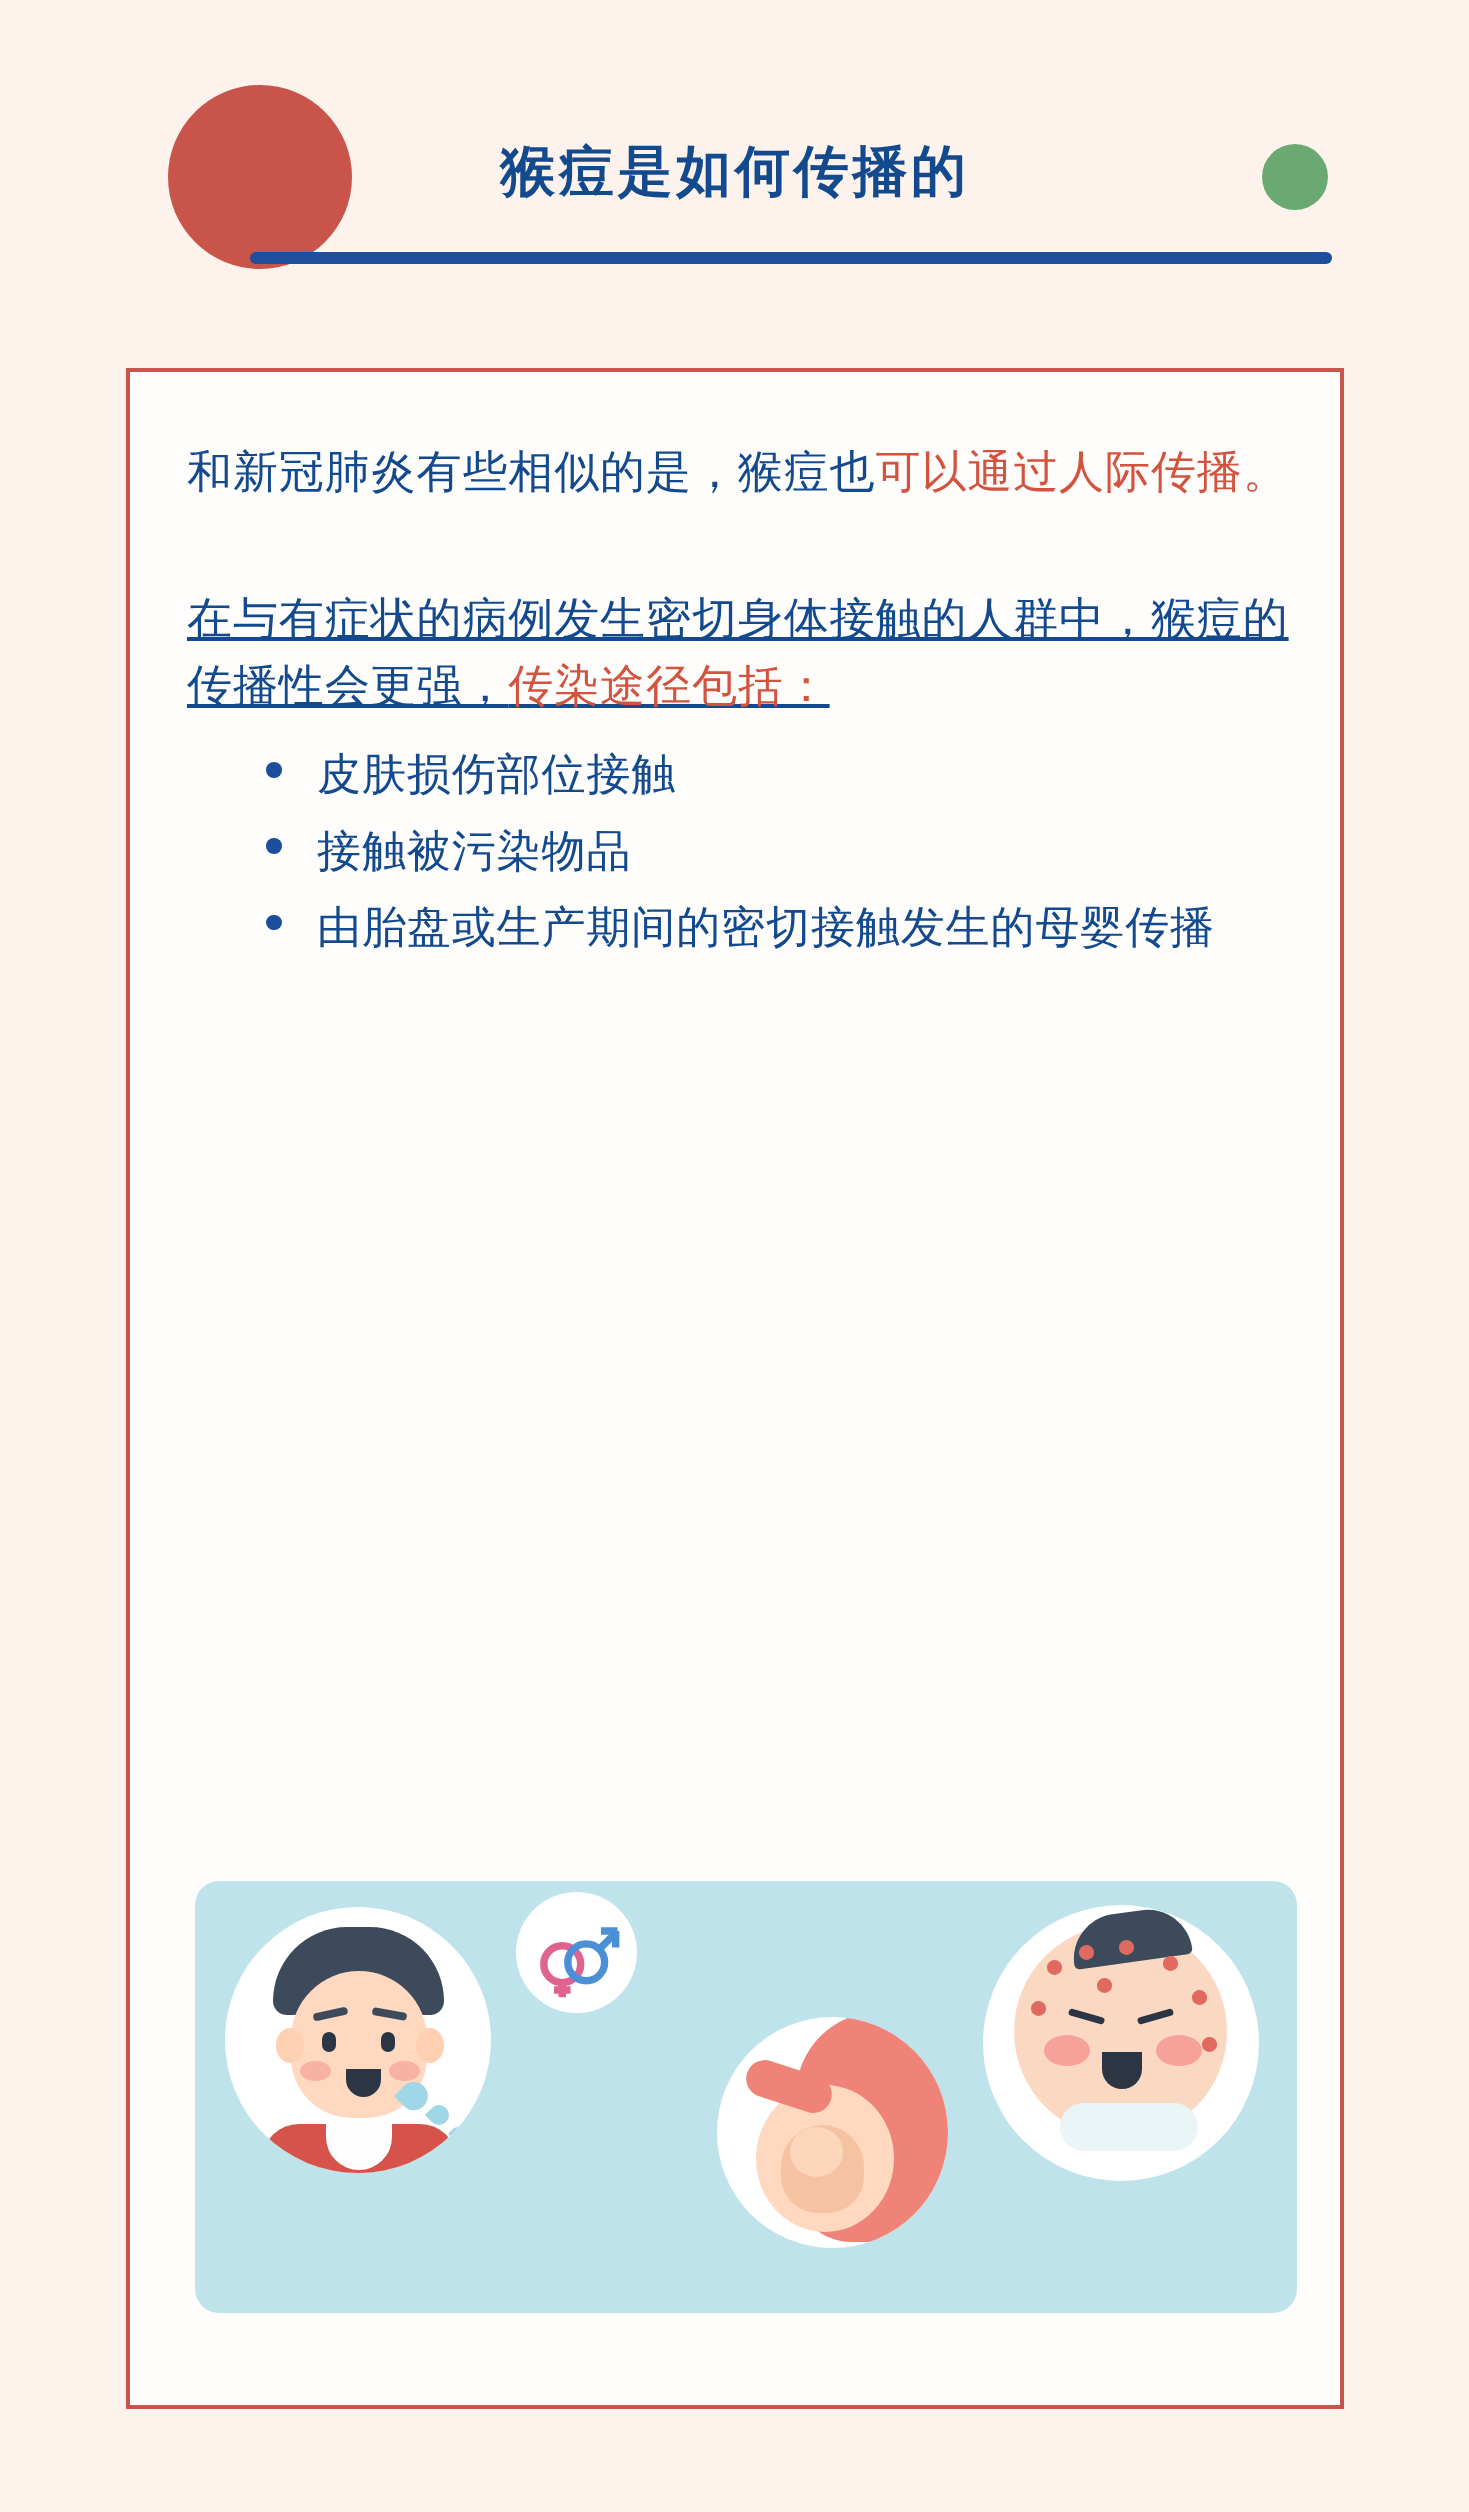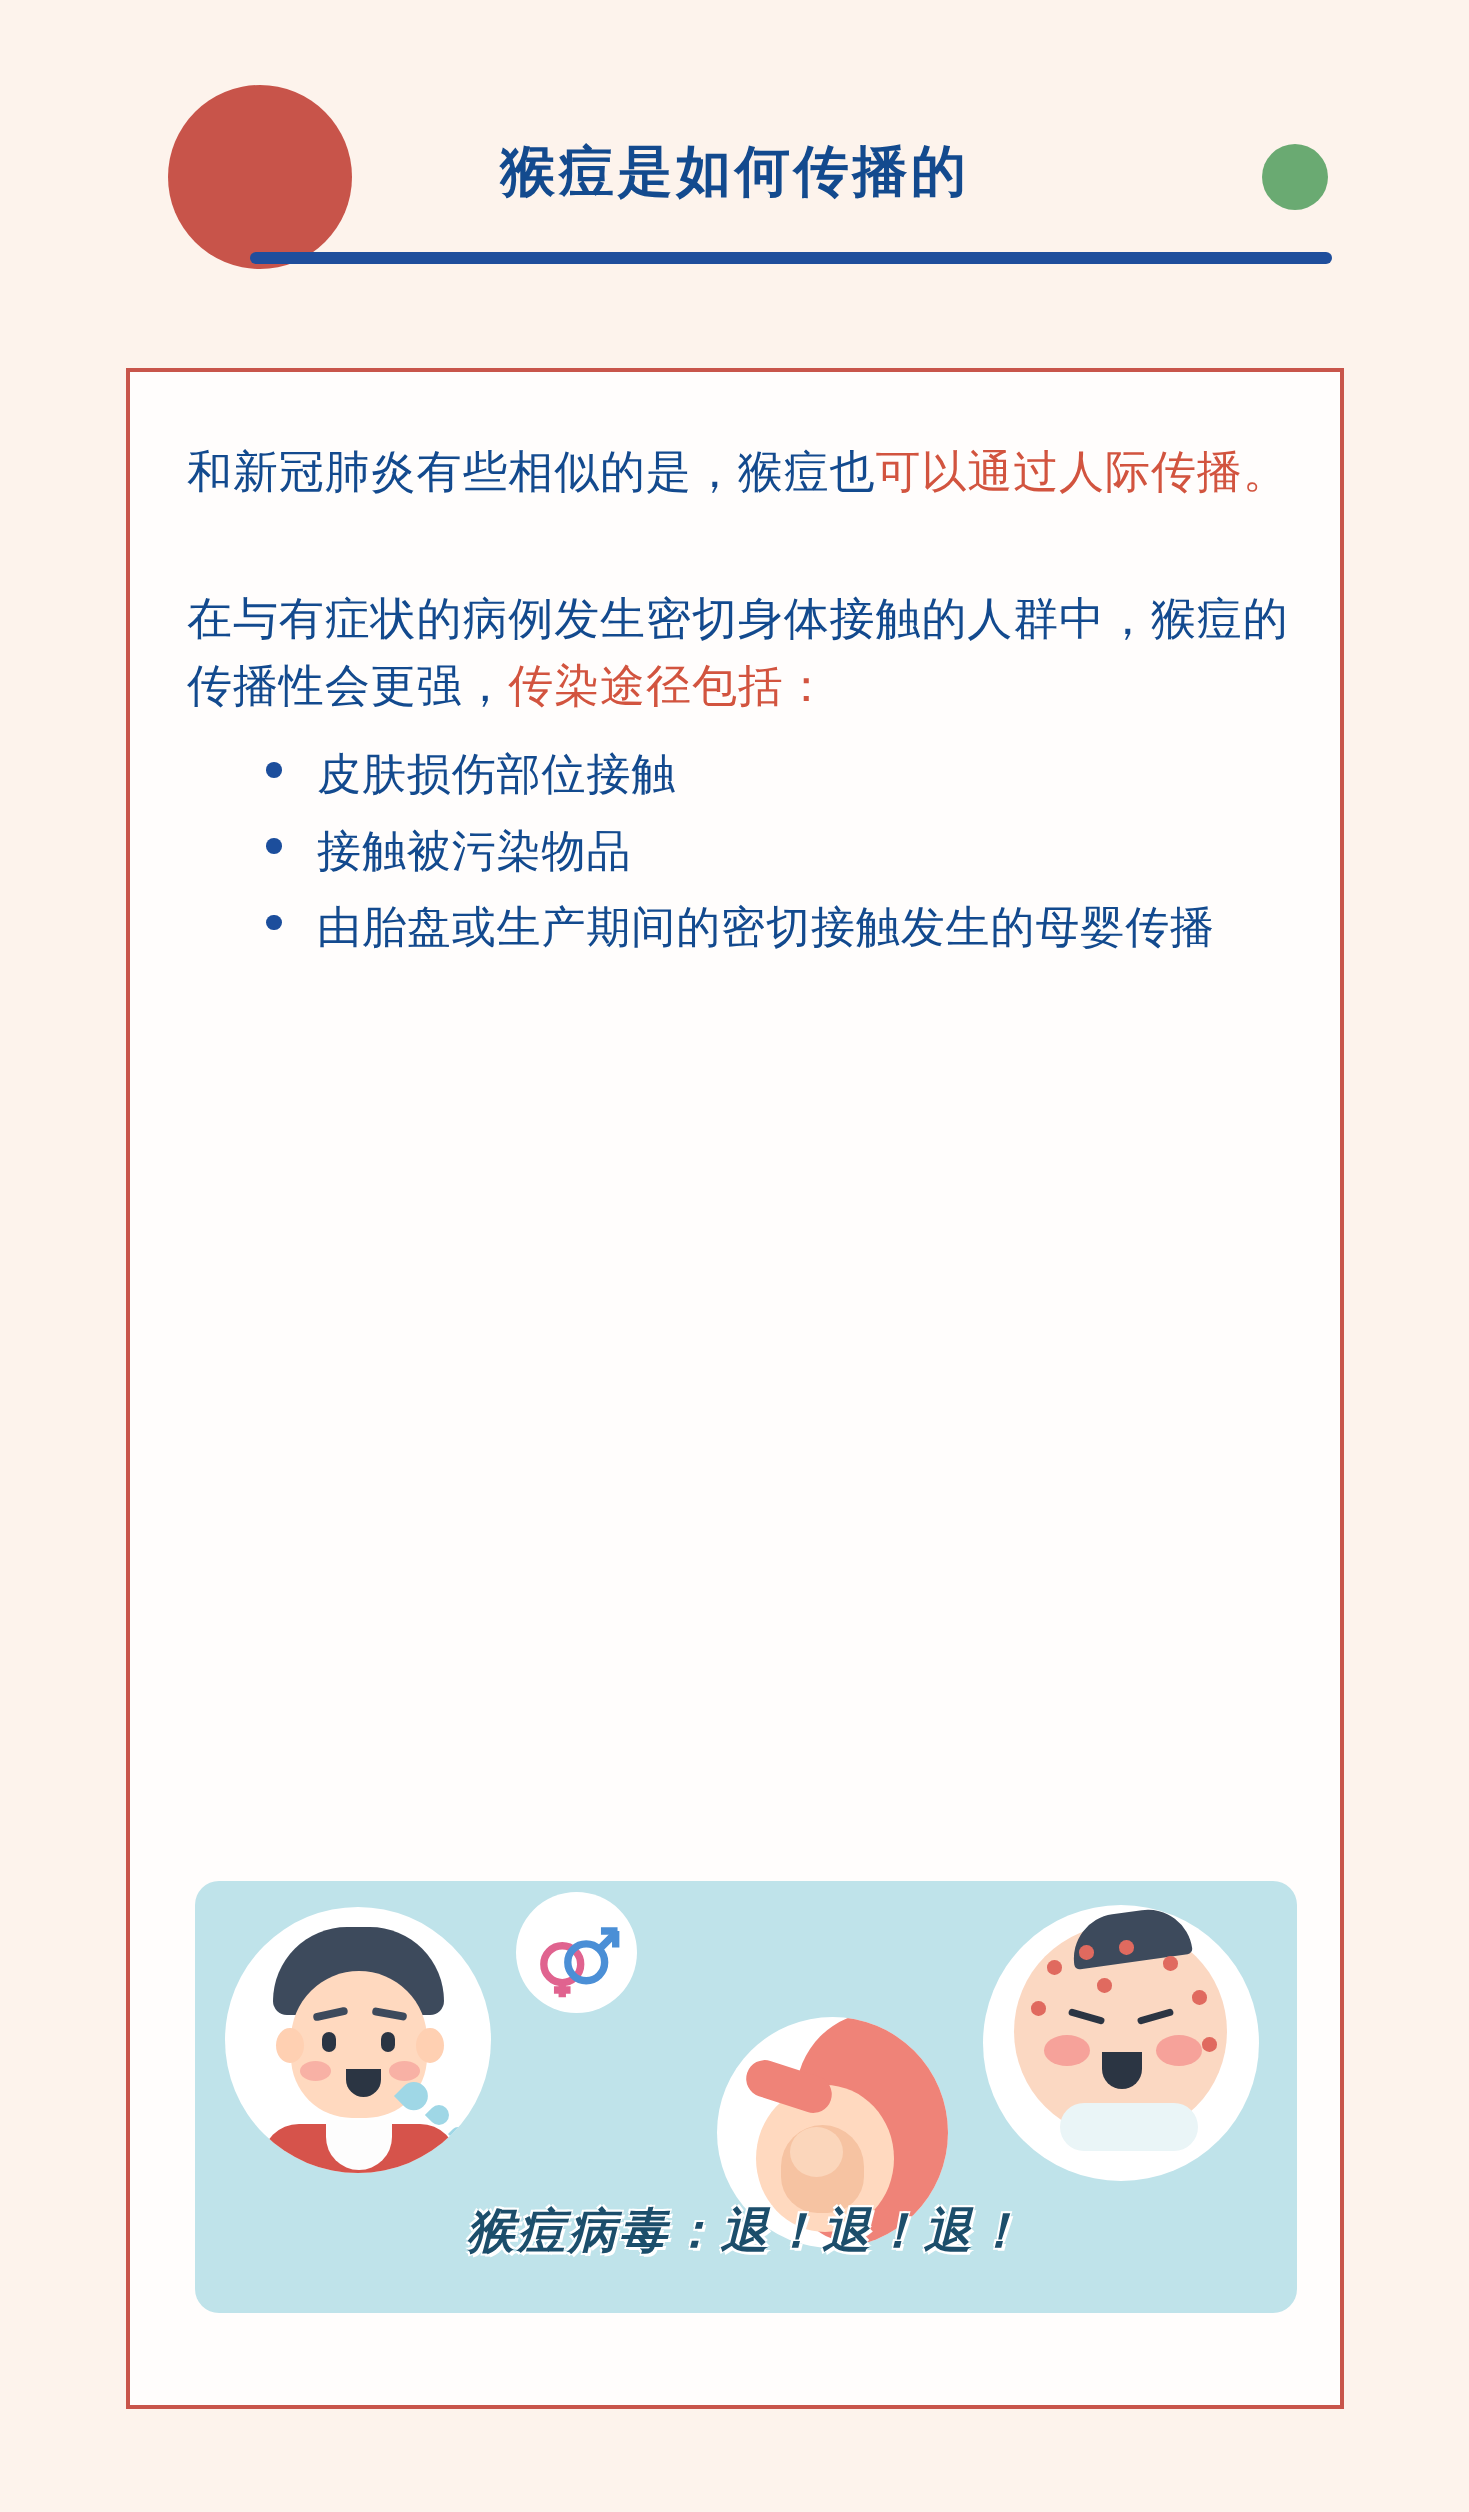--- a/index.html
+++ b/index.html
@@ -82,20 +82,21 @@
 
   .para {
     font-size: 45px;
     line-height: 1.50;
     color: #134a8e;
     letter-spacing: 0.9px;
     margin: 0;
   }
   .para.second {
     margin-top: 79px;
+    text-decoration: underline;
   }
   .hl {
     color: #d2543f;
   }
 
   ul.routes {
     list-style: none;
     margin: 16.5px 0 0 0;
     padding: 0 0 0 66px;
   }
@@ -470,17 +471,16 @@
       <div class="rash" style="left:96px; top:40px;"></div>
       <div class="rash" style="left:136px; top:35px;"></div>
       <div class="rash" style="left:180px; top:51px;"></div>
       <div class="rash" style="left:209px; top:85px;"></div>
       <div class="rash" style="left:48px;  top:96px;"></div>
       <div class="rash" style="left:219px; top:132px;"></div>
       <div class="rash" style="left:114px; top:73px;"></div>
       <div class="baby-cloud"></div>
     </div>
 
-    <div class="illus-caption">猴痘病毒：退！退！退！</div>
   </div>
 
 </div>
 
 
 </body></html>

